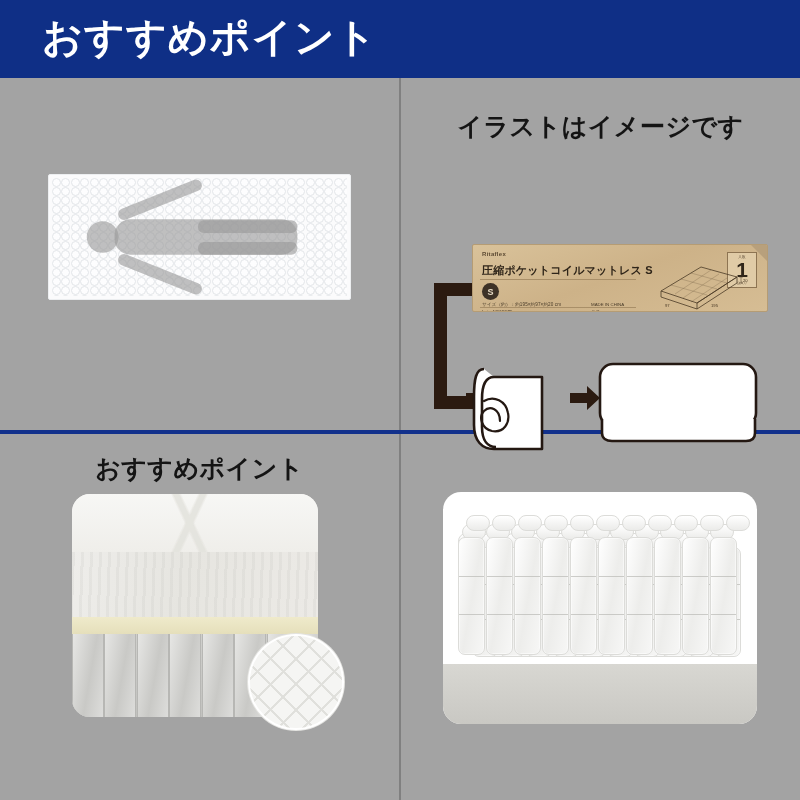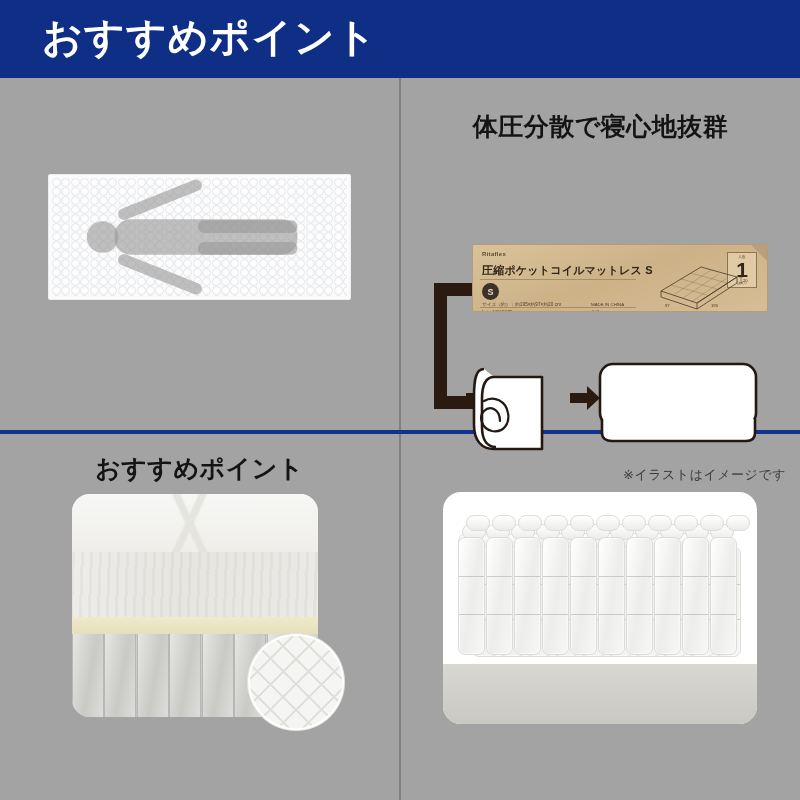--- a/index.html
+++ b/index.html
@@ -687,21 +687,21 @@
               <rect x="70" y="78" width="90" height="12" rx="6" transform="rotate(22 70 84)"></rect>
               <rect x="150" y="46" width="100" height="13" rx="6"></rect>
               <rect x="150" y="68" width="100" height="13" rx="6"></rect>
             </g>
           </svg>
         </div>
       </div>
     </div>
 
     <div class="panel panel-tr" style="left:401px;width:399px;">
-      <div class="panel-title">体圧分散で寝心地抜群</div>
+      <div class="panel-title">イラストはイメージです</div>
     </div>
 
     <div class="bracket"></div>
 
     <div class="box">
       <div class="box-corner"></div>
       <div class="box-brand">Ritaflex</div>
       <div class="box-title">圧縮ポケットコイルマットレス  S</div>
       <div class="box-rule r1"></div>
       <div class="box-size">S</div>
@@ -793,21 +793,20 @@
 
     <div class="flatmat">
       <svg viewBox="0 0 164 84">
         <g fill="#ffffff" stroke="#241812" stroke-width="2.6" stroke-linejoin="round">
           <rect x="4" y="3" width="156" height="62" rx="13"></rect>
           <path d="M6 58 L6 72 C6 77 10 80 16 80 L150 80 C156 80 159 77 159 72 L159 58"></path>
         </g>
       </svg>
     </div>
 
-    <div class="note">※イラストはイメージです</div>
 
     <div class="panel panel-bl">
       <div class="panel-title">おすすめポイント</div>
       <div class="photo3">
         <div class="layer-quilt"></div>
         <div class="layer-felt"></div>
         <div class="layer-foam"></div>
         <div class="layer-coils" id="csCoils">
             <div class="pc" style="left: 0%;"></div>
             <div class="pc" style="left: 13.2%;"></div>

